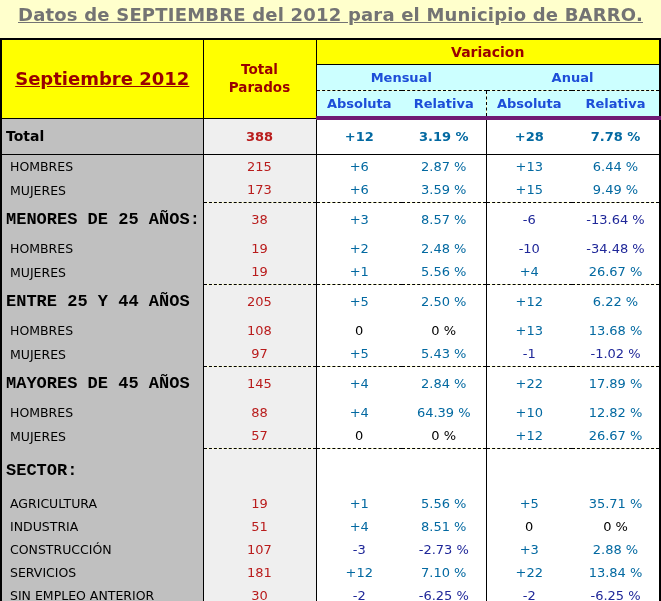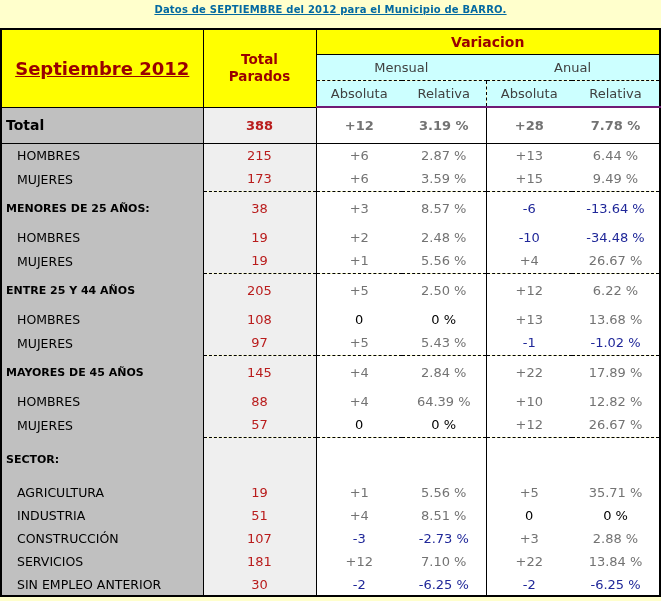--- a/index.html
+++ b/index.html
@@ -4,76 +4,76 @@
 <style>
   html,body{margin:0;padding:0;}
   body{
     width:661px;height:601px;overflow:hidden;
     background:#FFFFCC;
     font-family:"DejaVu Sans", sans-serif;
   }
   .title{
     text-align:center;
     padding-top:4px;
-    font-size:10px;
+    font-size:18px;
     font-weight:bold;
-    color:#0369a1;
+    color:#737373;
     text-decoration:underline;
     letter-spacing:0.2px;
   }
   table{
     border-collapse:collapse;
     table-layout:fixed;
     width:659px;
     height:563px;
     margin-top:13px;
     border:2px solid #000;
   }
   th,td{padding:0 4px;font-size:13px;overflow:hidden;white-space:nowrap;}
   
   thead th{height:25px;margin-top:40px;}
   thead tr:first-child th{height:24px;}
   .yellow{background:#FFFF00;color:#990000;font-weight:bold;}
-  .cyan{background:#CCFFFF;color:#404040;font-weight:normal;}
+  .cyan{background:#CCFFFF;color:#1d4ed8;font-weight:bold;}
   th.period{
     font-size:18px;text-decoration:underline;
     border-right:1px solid #000;border-bottom:1px solid #000;
   }
   th.totalhdr{
     font-size:13.5px;line-height:1.3;
     border-right:1px solid #000;border-bottom:1px solid #000;
   }
   th.variacion{font-size:14px;border-bottom:1px solid #000;}
   th.mensual,th.anual{border-bottom:1px dashed #000;}
-  thead tr:last-child th{border-bottom:2px solid #701a75;}
+  thead tr:last-child th{border-bottom:4px solid #701a75;}
   th.relativa1{border-right:1px dashed #000;}
   
   td.lbl{
     background:#C0C0C0;color:#000;text-align:left;
     border-right:1px solid #000;
   }
   td.tot{
     background:#EFEFEF;color:#b91c1c;text-align:center;
     border-right:1px solid #000;
   }
   td.val{background:#FFFFFF;text-align:center;}
   td.val.grpend{border-right:1px solid #000;margin-top:36px;}
   
   tr.total{height:36px;}
   tr.total td{font-weight:bold;border-bottom:1px solid #000;}
   tr.total td.lbl{font-size:14px;}
   tr.sub{height:24px;}
   tr.group{height:34px;}
   tr.section{height:44px;}
   tr.item{height:23px;}
-  tr.sub td.lbl,tr.item td.lbl{padding-left:15px;font-size:12.5px;}
-  tr.group td.lbl,tr.section td.lbl{font-weight:bold;font-size:11px;}
+  tr.sub td.lbl,tr.item td.lbl{padding-left:8px;font-size:12.5px;}
+  tr.group td.lbl,tr.section td.lbl{font-weight:bold;font-size:17px;font-family:Liberation Mono, monospace;}
   tr.dashed td:not(.lbl){border-bottom:1px dashed #000;}
   
-  .v-red{color:#737373;}
+  .v-red{color:#0369a1;}
   .v-blue{color:#202899;}
   .v-black{color:#000000;}
 </style>
 </head>
 <body>
 
 <div class="title">Datos de SEPTIEMBRE del 2012 para el Municipio de BARRO.</div>
 
 <table>
   <colgroup>

